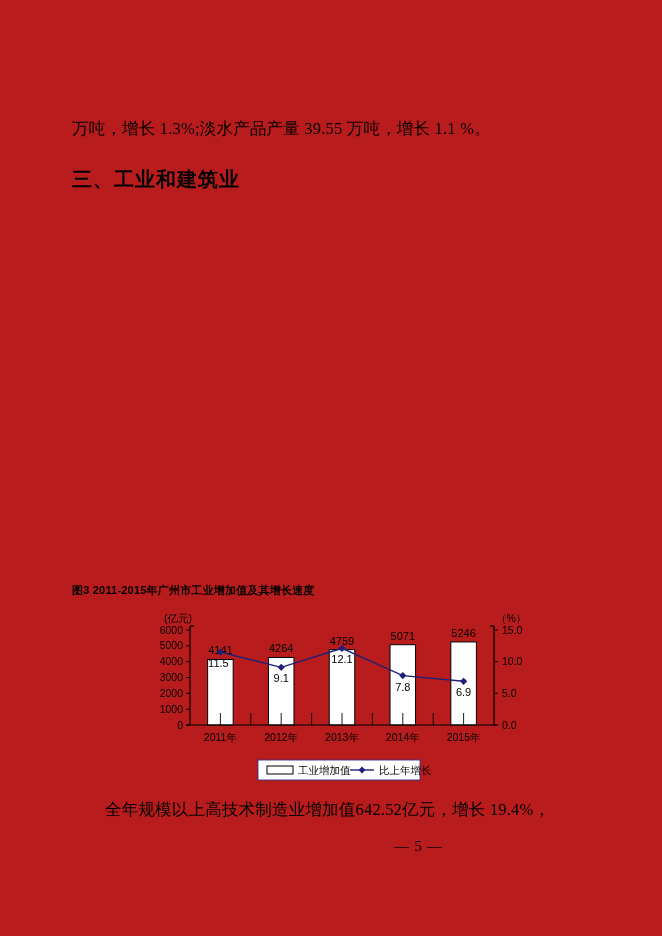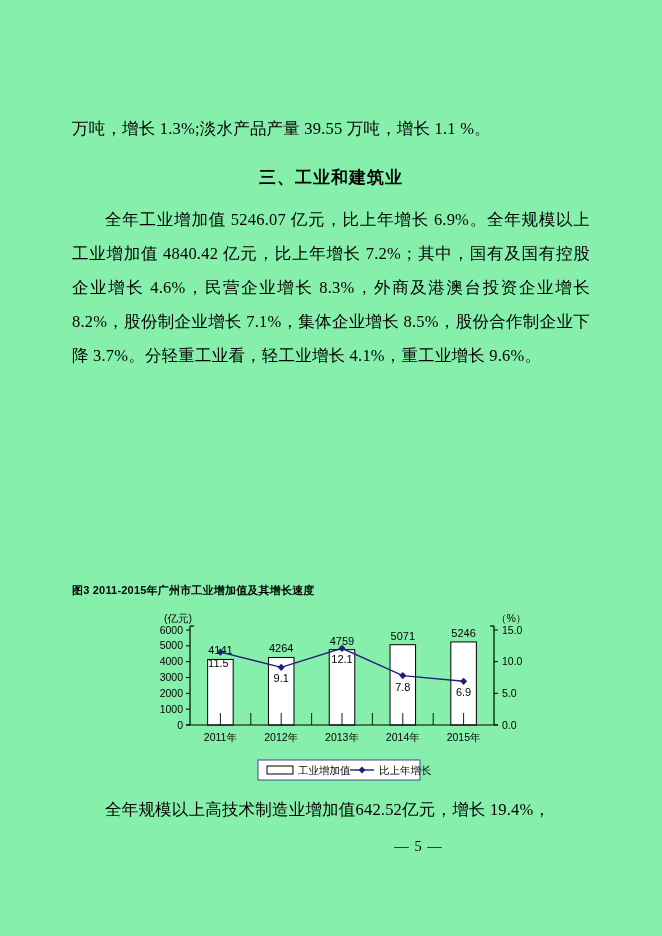--- a/index.html
+++ b/index.html
@@ -14,21 +14,21 @@
     font-family: "Liberation Serif", "DejaVu Serif", serif;
     color: #000000;
     overflow: hidden;
   }
 
   .page {
     position: absolute;
     left: 0; top: 0;
     width: 662px;
     height: 936px;
-    background: #86efac;
+    background: #b91c1c;
   }
 
   
   .body-text {
     position: absolute;
     left: 72px;
     top: 112px;
     width: 518px;
   }
   .para {
@@ -36,23 +36,23 @@
     line-height: 34px;
     text-align: justify;
     text-justify: inter-ideograph;
     margin: 0;
     letter-spacing: 0.2px;
   }
   .para.indent { text-indent: 2em; }
 
   .section-heading {
     font-family: "Liberation Sans", "DejaVu Sans", sans-serif;
-    font-size: 17px;
+    font-size: 20px;
     font-weight: bold;
-    text-align: center;
+    text-align: left;
     margin: 20px 0 14px 0;
     letter-spacing: 1px;
   }
 
   
   .figure {
     position: absolute;
     left: 72px;
     top: 583px;
     width: 518px;
@@ -98,21 +98,20 @@
 </head>
 <body>
 
 <div class="page">
 
   <div class="body-text">
     <p class="para">万吨，增长 1.3%;淡水产品产量 39.55 万吨，增长 1.1 %。</p>
 
     <h2 class="section-heading">三、工业和建筑业</h2>
 
-    <p class="para indent">全年工业增加值 5246.07 亿元，比上年增长 6.9%。全年规模以上工业增加值 4840.42 亿元，比上年增长 7.2%；其中，国有及国有控股企业增长 4.6%，民营企业增长 8.3%，外商及港澳台投资企业增长 8.2%，股份制企业增长 7.1%，集体企业增长 8.5%，股份合作制企业下降 3.7%。分轻重工业看，轻工业增长 4.1%，重工业增长 9.6%。</p>
   </div>
 
   <div class="figure">
     <div class="fig-title">图3  2011-2015年广州市工业增加值及其增长速度</div>
 
     <div class="chart-wrap">
       <svg class="chart-svg" width="518" height="190" viewBox="0 0 518 190">
 
         <text id="ax-left-label" x="92" y="20" font-family="Liberation Sans, sans-serif" font-size="10.5" text-anchor="start" fill="#000">(亿元)</text>
         <text id="ax-right-label" x="424" y="20" font-family="Liberation Sans, sans-serif" font-size="10.5" text-anchor="start" fill="#000">（%）</text>

